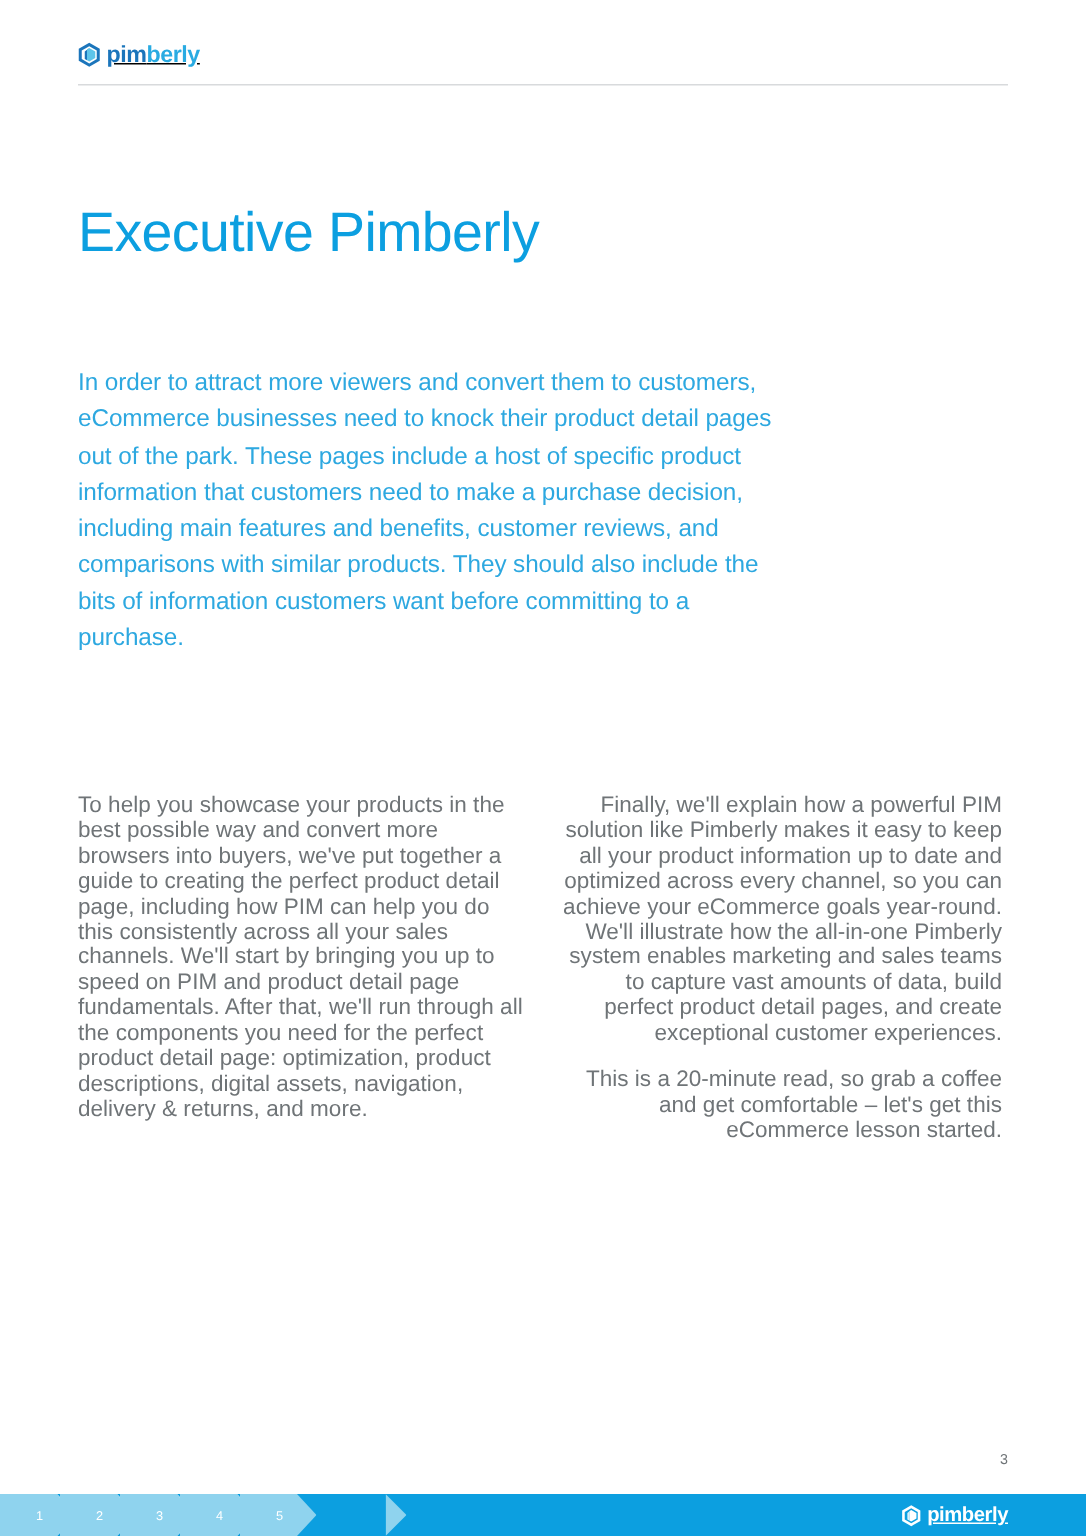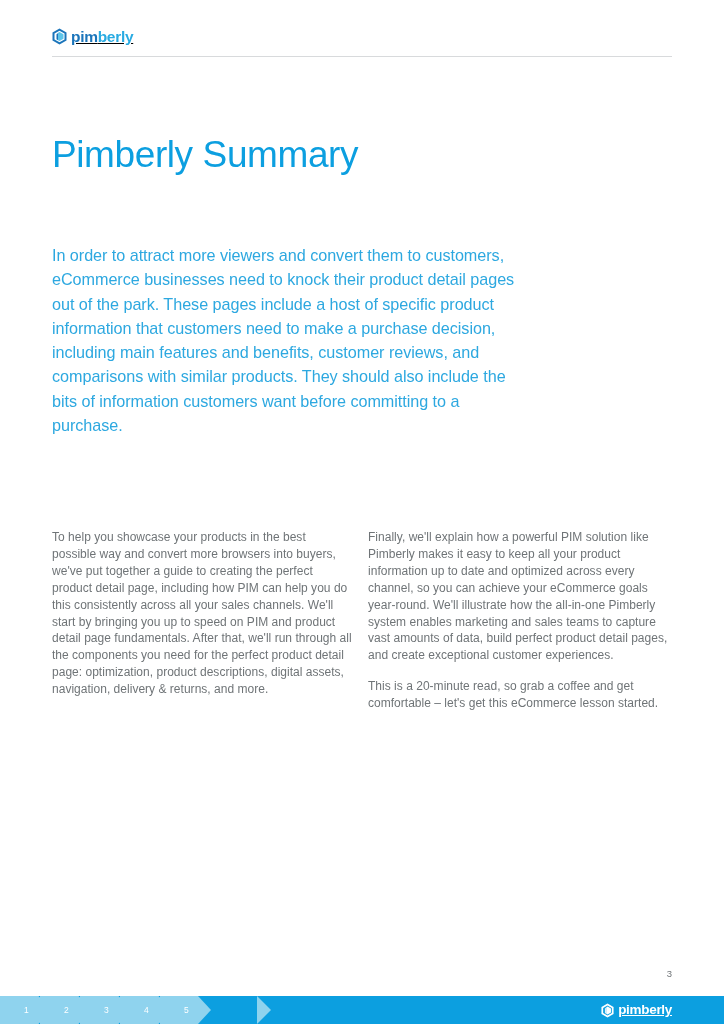--- a/index.html
+++ b/index.html
@@ -111,24 +111,25 @@
     top: 529px;
     width: 620px;
     display: flex;
     gap: 0;
   }
   .col {
     width: 300px;
   }
   .col + .col {
     margin-left: 16px;
+    text-align: right;
   }
   .col p {
     margin: 0 0 14px 0;
-    font-size: 12px;
+    font-size: 15px;
     line-height: 16.9px;
     color: #6f7477;
     letter-spacing: 0.02px;
   }
   .col p:last-child { margin-bottom: 0; }
 
   
   .page-number {
     position: absolute;
     right: 52px;
@@ -231,21 +232,21 @@
         <polygon points="15,1 29,9 29,25 15,33 1,25 1,9" fill="#1b75bb"></polygon>
         <polygon points="15,5.5 25,11.2 25,22.8 15,28.5 5,22.8 5,11.2" fill="#ffffff"></polygon>
         <polygon points="15,8 23,12.6 23,21.4 15,26 12,24.3 12,10" fill="#5ec5ea"></polygon>
         <polygon points="15,8 12,10 12,24.3 9,22.6 9,12.6" fill="#1b75bb"></polygon>
       </svg>
       <span class="logo-word"><span class="pim">pim</span><span class="berly">berly</span></span>
     </div>
   </div>
   <div class="header-rule"></div>
 
-  <h1 class="title">Pimberly Summary</h1>
+  <h1 class="title">Executive Pimberly</h1>
 
   <p class="intro">In order to attract more viewers and convert them to customers, eCommerce businesses need to knock their product detail pages out of the park. These pages include a host of specific product information that customers need to make a purchase decision, including main features and benefits, customer reviews, and comparisons with similar products. They should also include the bits of information customers want before committing to a purchase.</p>
 
   <div class="columns">
     <div class="col">
       <p>To help you showcase your products in the best possible way and convert more browsers into buyers, we've put together a guide to creating the perfect product detail page, including how PIM can help you do this consistently across all your sales channels. We'll start by bringing you up to speed on PIM and product detail page fundamentals. After that, we'll run through all the components you need for the perfect product detail page: optimization, product descriptions, digital assets, navigation, delivery &amp; returns, and more.</p>
     </div>
     <div class="col">
       <p>Finally, we'll explain how a powerful PIM solution like Pimberly makes it easy to keep all your product information up to date and optimized across every channel, so you can achieve your eCommerce goals year-round. We'll illustrate how the all-in-one Pimberly system enables marketing and sales teams to capture vast amounts of data, build perfect product detail pages, and create exceptional customer experiences.</p>
       <p>This is a 20-minute read, so grab a coffee and get comfortable – let's get this eCommerce lesson started.</p>

